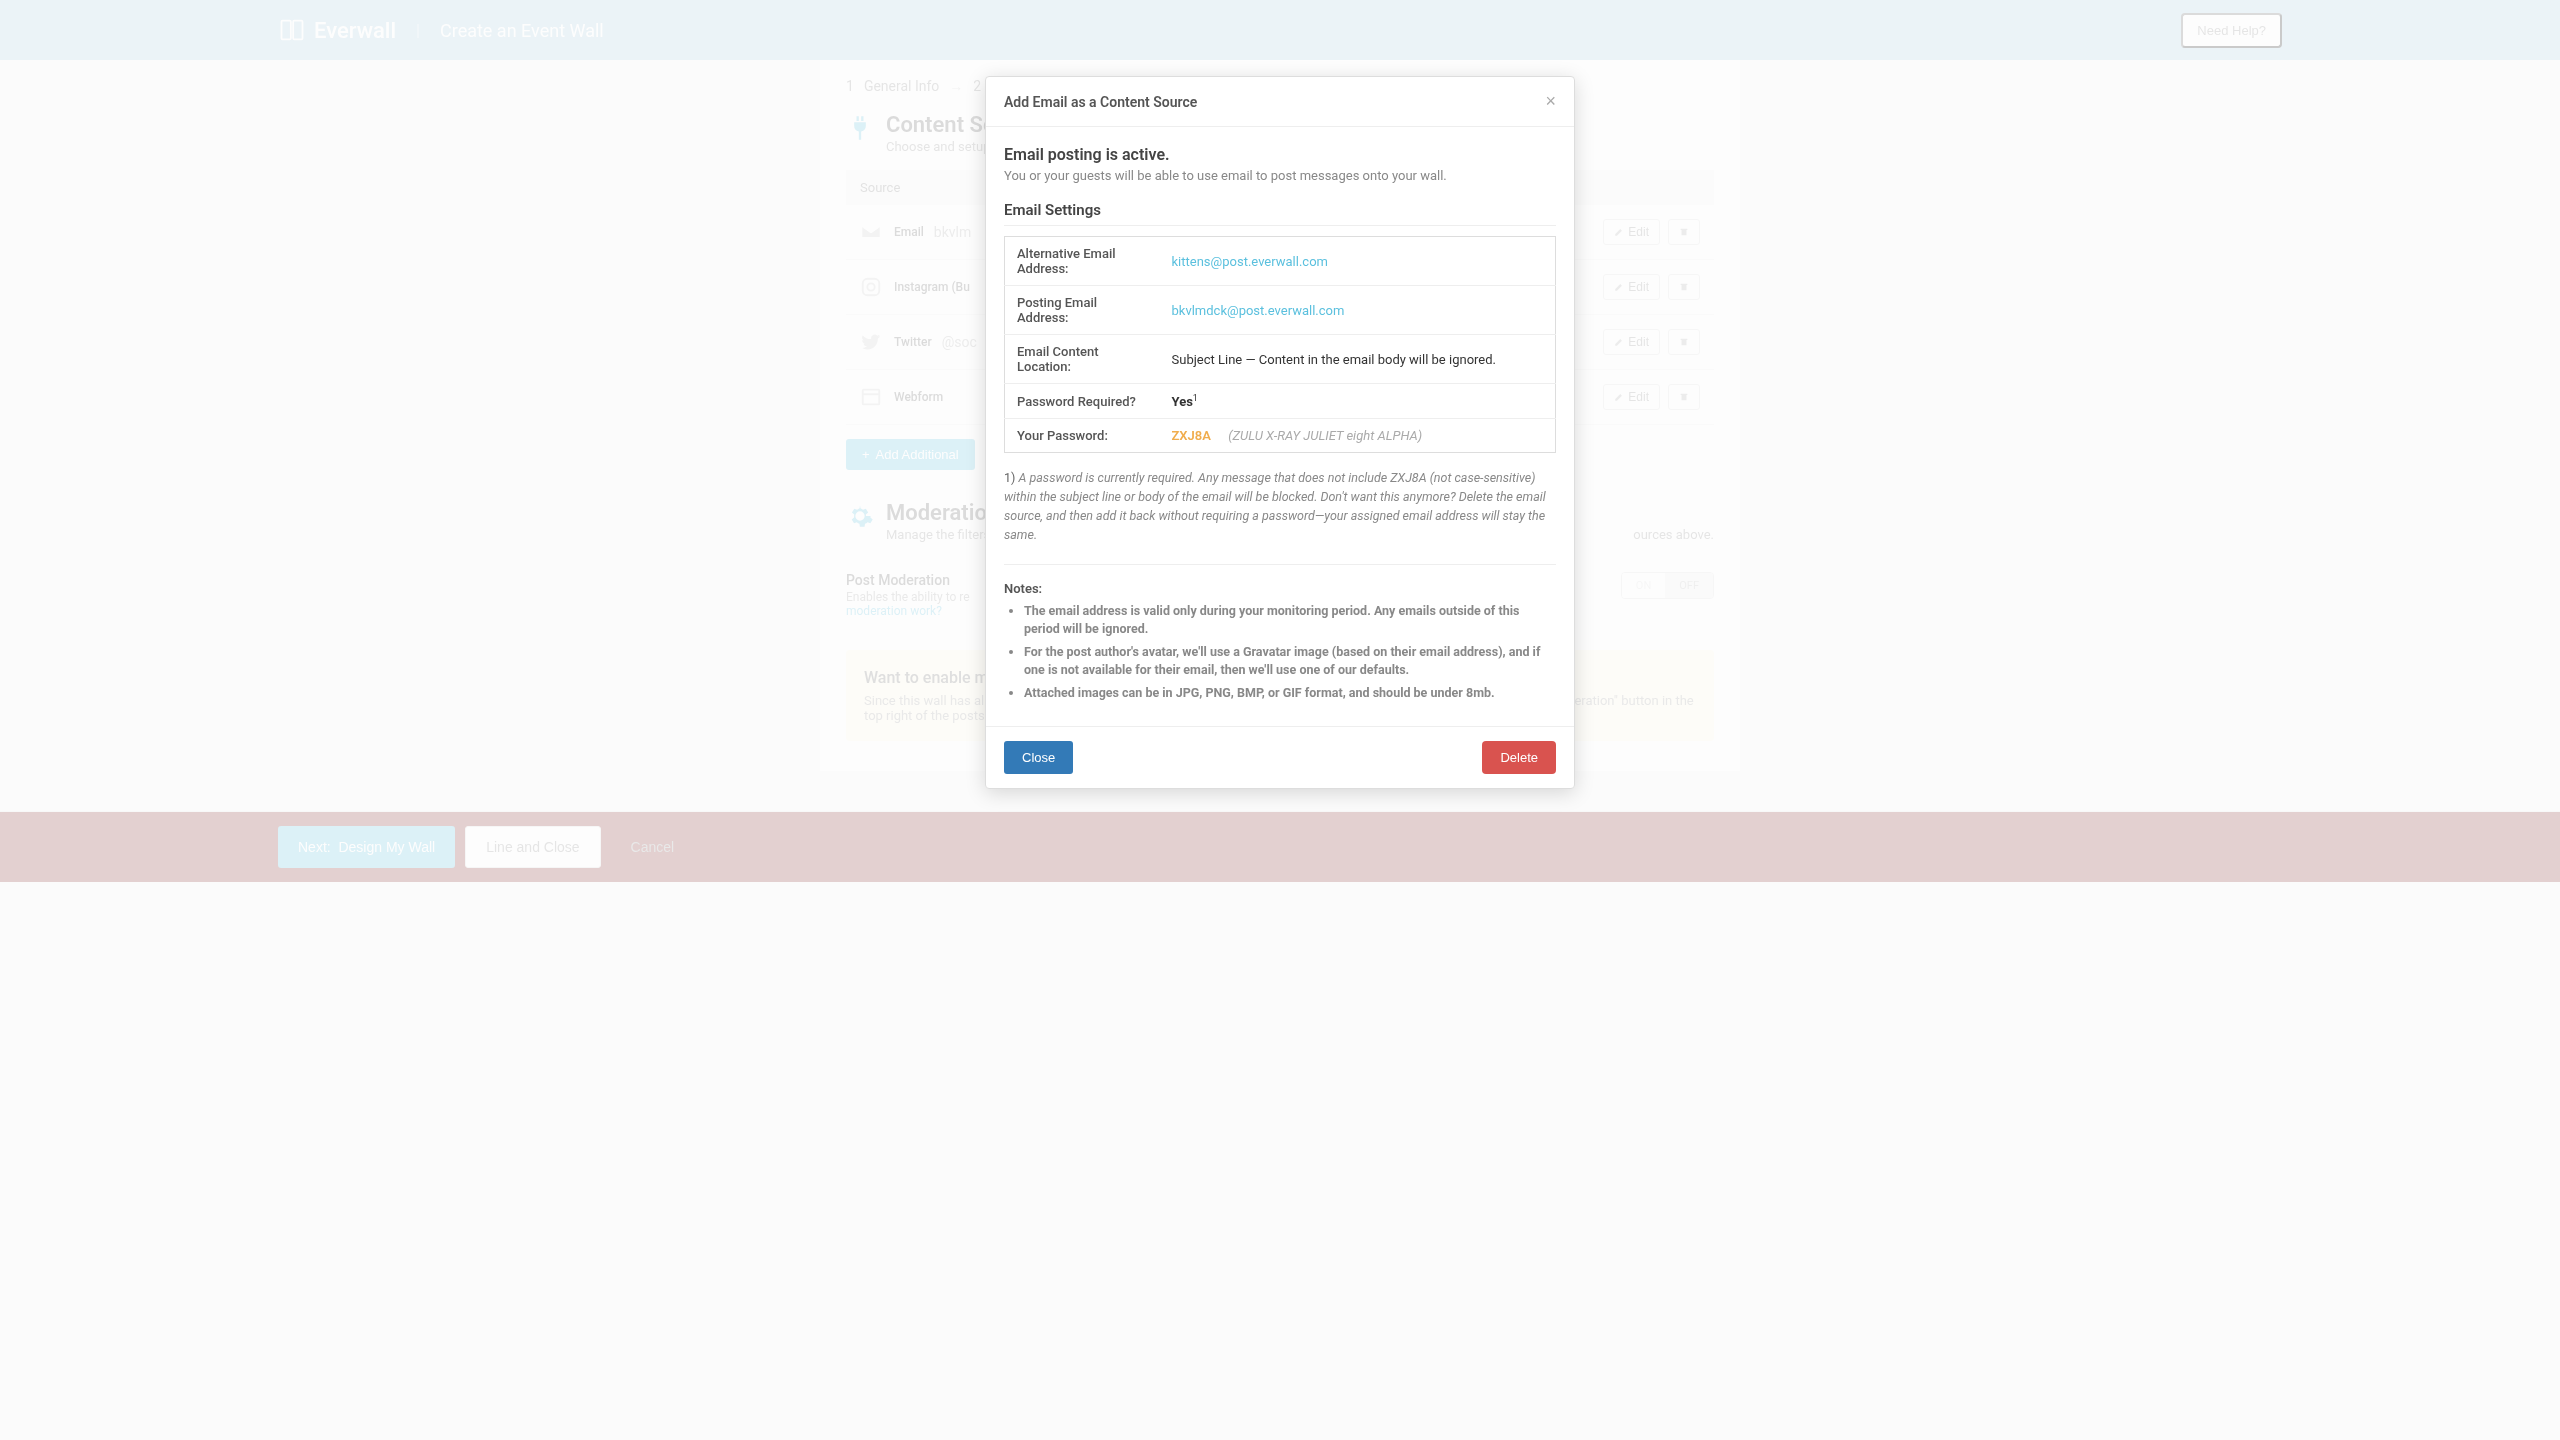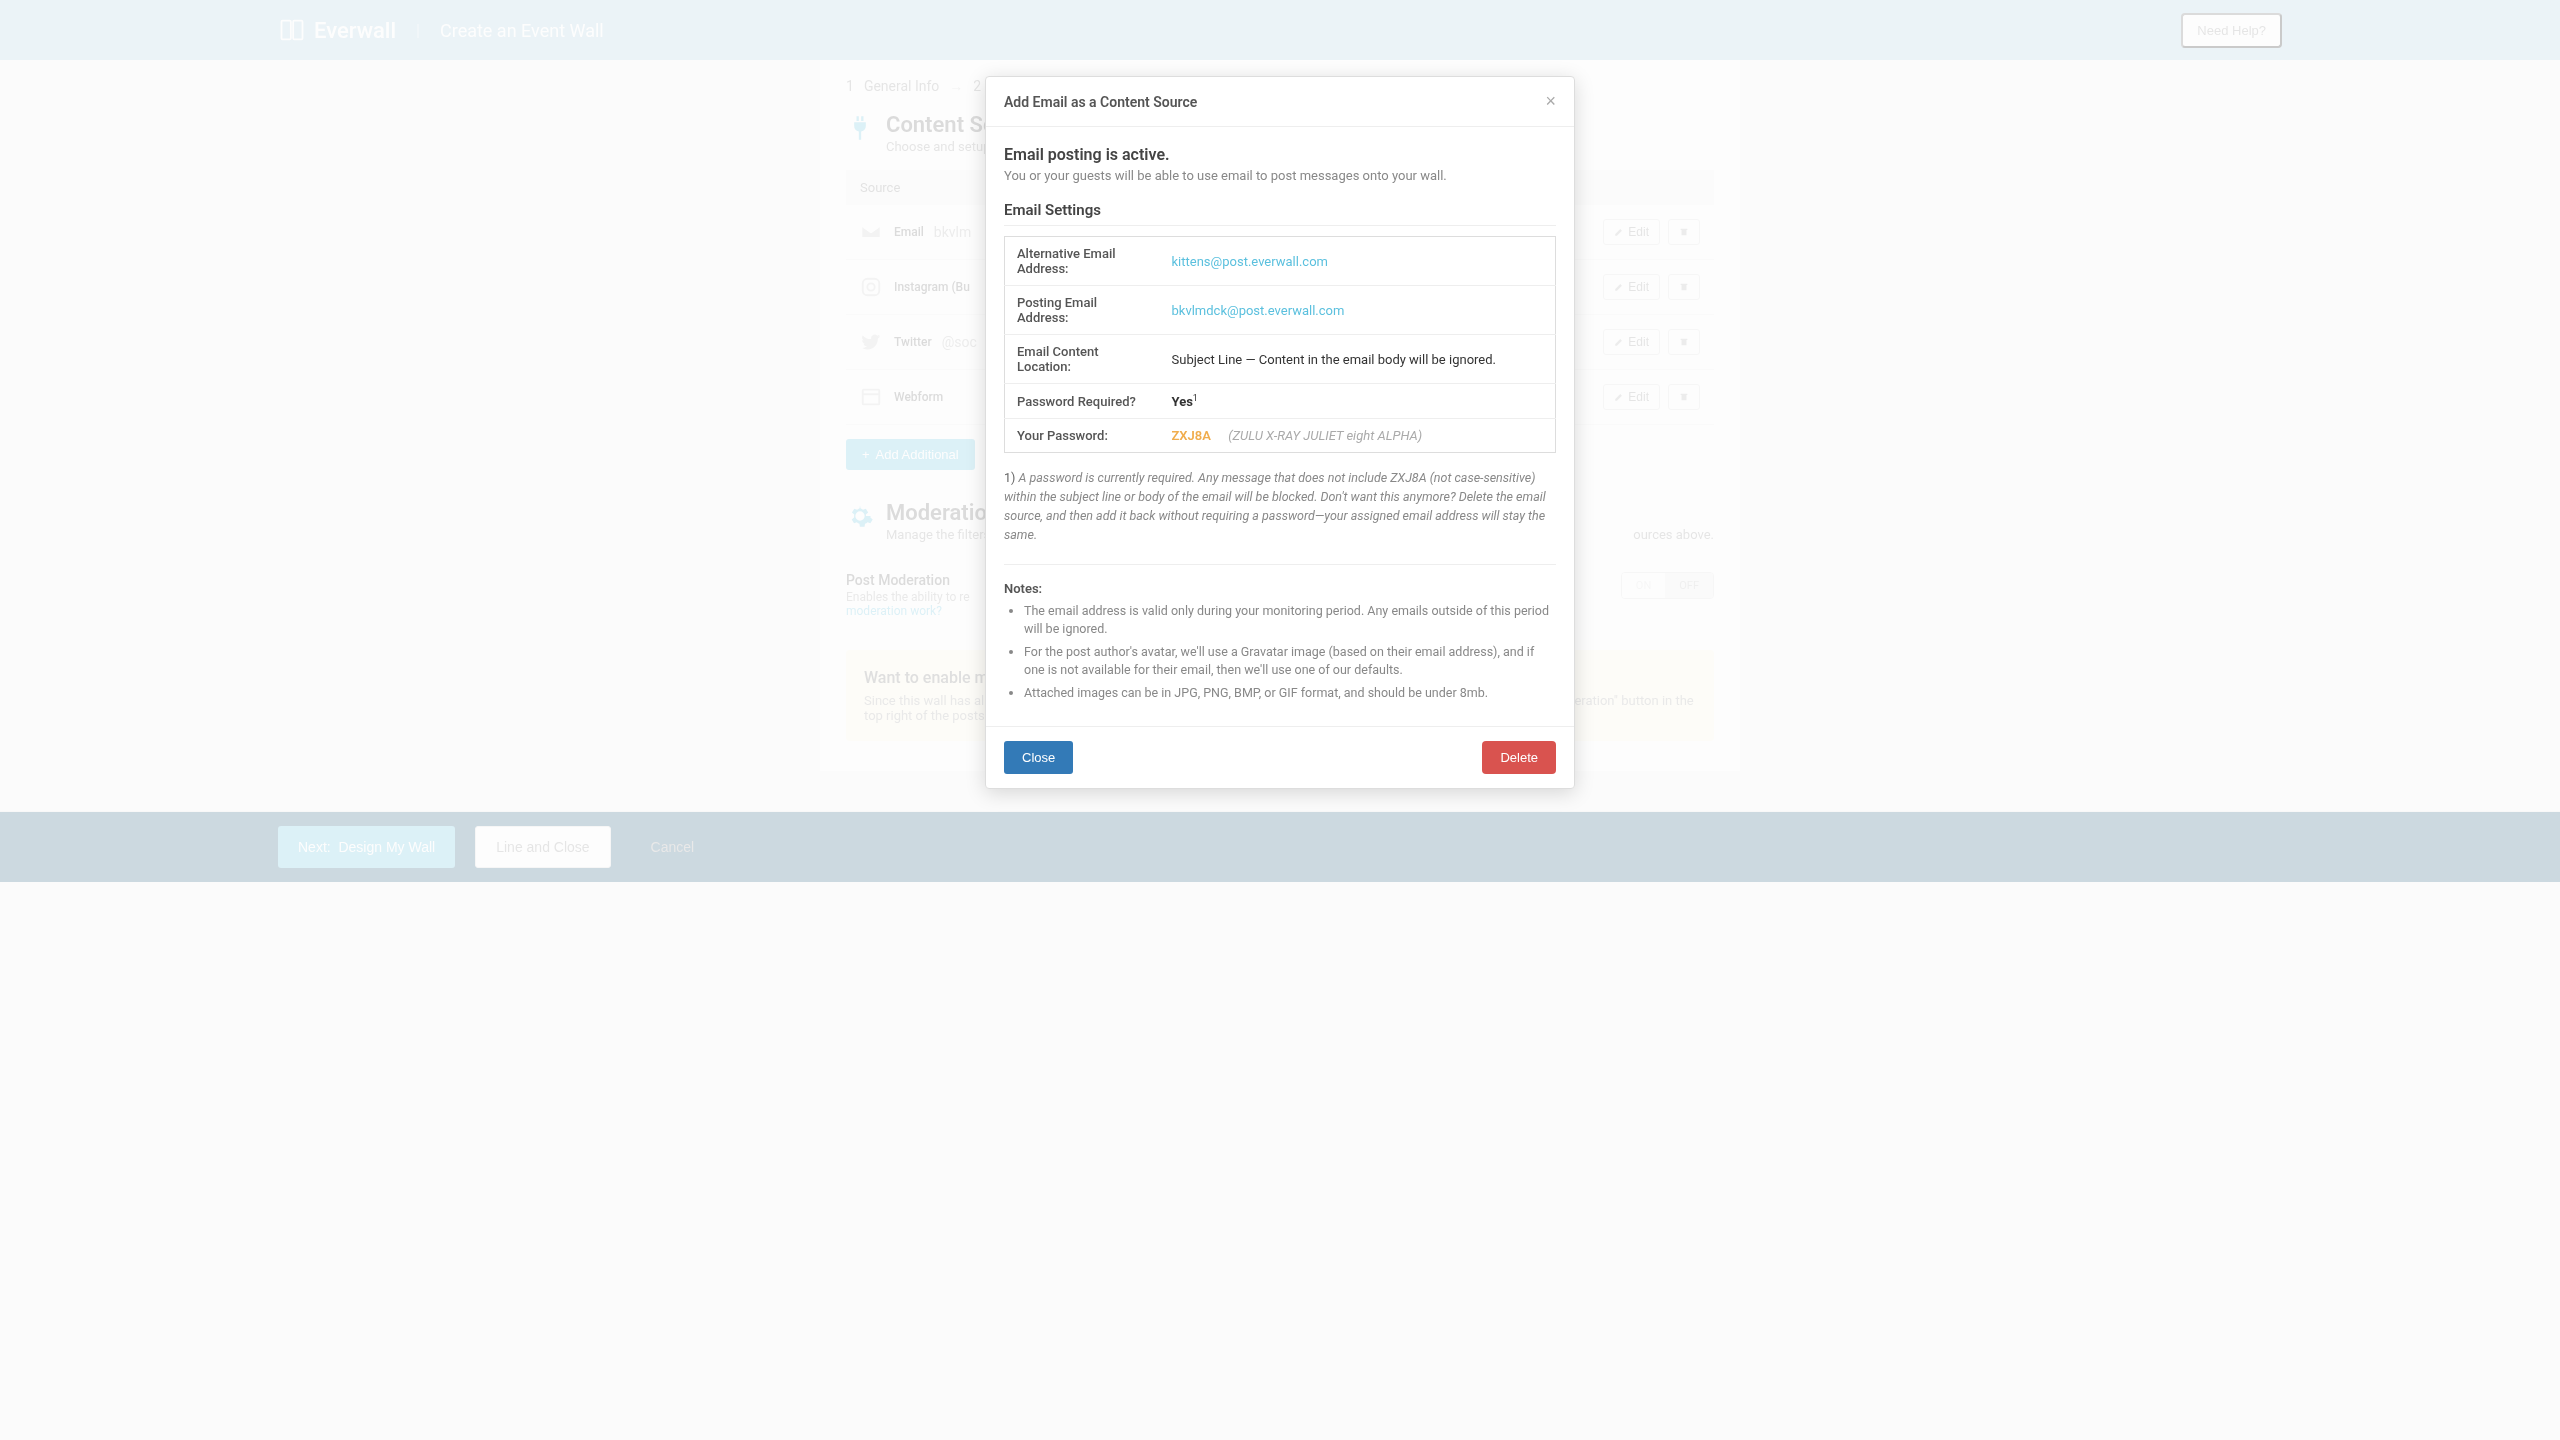--- a/index.html
+++ b/index.html
@@ -43,21 +43,21 @@
 .moderation-link { color: #5bc0de; }
 .toggle { display: flex; border: 1px solid #ddd; border-radius: 4px; overflow: hidden; }
 .toggle span { padding: 6px 14px; font-size: 11px; background: #fff; color: #bbb; }
 .toggle .off { background: #eee; }
 
 .alert-box { background: #fdf8e4; padding: 18px; border-radius: 4px; margin-top: 18px; }
 .alert-title { font-size: 16px; font-weight: 500; color: #666; margin-bottom: 6px; }
 .alert-text { font-size: 13px; color: #999; }
 .alert-link { color: #5bc0de; }
 
-.footer-bar { background: #0c4a6e; border-top: 1px solid #e5e5e5; padding: 14px 278px; display: flex; gap: 20px; margin-top: 40px; }
+.footer-bar { background: #7f1d1d; border-top: 1px solid #e5e5e5; padding: 14px 278px; display: flex; gap: 10px; margin-top: 40px; }
 .btn-primary { background: #5bc0de; color: #fff; border: none; padding: 12px 20px; border-radius: 3px; font-size: 14px; cursor: pointer; }
 .btn-secondary { background: #fff; color: #888; border: 1px solid #ddd; padding: 12px 20px; border-radius: 3px; font-size: 14px; cursor: pointer; }
 .btn-link { background: none; border: none; color: #999; padding: 12px 20px; font-size: 14px; cursor: pointer; }
 
 
 .overlay { position: fixed; inset: 0; background: rgba(255,255,255,0.6); display: flex; align-items: flex-start; justify-content: center; padding-top: 76px; z-index: 1000; }
 .modal { width: 590px; background: #fff; border-radius: 4px; box-shadow: 0 4px 20px rgba(0,0,0,0.15); border: 1px solid #ddd; }
 .modal-header { padding: 14px 18px; border-bottom: 1px solid #eee; display: flex; justify-content: space-between; align-items: center; }
 .modal-header-title { font-size: 14px; font-weight: 600; color: #555; }
 .modal-close { background: none; border: none; font-size: 18px; color: #aaa; cursor: pointer; }
@@ -70,21 +70,21 @@
 .settings-table tr:last-child td { border-bottom: none; }
 .settings-table td:first-child { width: 155px; color: #555; font-weight: 500; }
 .settings-table a { color: #5bc0de; text-decoration: none; }
 .pwd-code { color: #f0ad4e; font-weight: 600; }
 .pwd-phonetic { color: #aaa; margin-left: 14px; font-style: italic; }
 .sup { font-size: 9px; vertical-align: super; }
 .footnote { font-size: 12.5px; color: #888; font-style: italic; line-height: 1.5; margin-bottom: 20px; }
 .footnote-num { font-style: normal; color: #666; }
 .modal-hr { border: none; border-top: 1px solid #eee; margin: 16px 0; }
 .notes-label { font-size: 13px; font-weight: 600; color: #555; margin-bottom: 6px; }
-.notes-list { list-style: disc; padding-left: 20px; }
+.notes-list { list-style: disc; padding-left: 20px; font-weight: bold; }
 .notes-list li { font-size: 12.5px; color: #888; margin-bottom: 6px; line-height: 1.4; }
 .modal-footer { padding: 14px 18px; border-top: 1px solid #eee; display: flex; justify-content: space-between; }
 .btn-close { background: #337ab7; color: #fff; border: none; padding: 3px 18px; border-radius: 3px; font-size: 13px; cursor: pointer; }
 .btn-delete { background: #d9534f; color: #fff; border: none; padding: 9px 18px; border-radius: 4px; font-size: 13px; cursor: pointer; }
 
 .dim-behind { filter: opacity(0.5); pointer-events: none; }
 </style>
 </head>
 <body>
 

